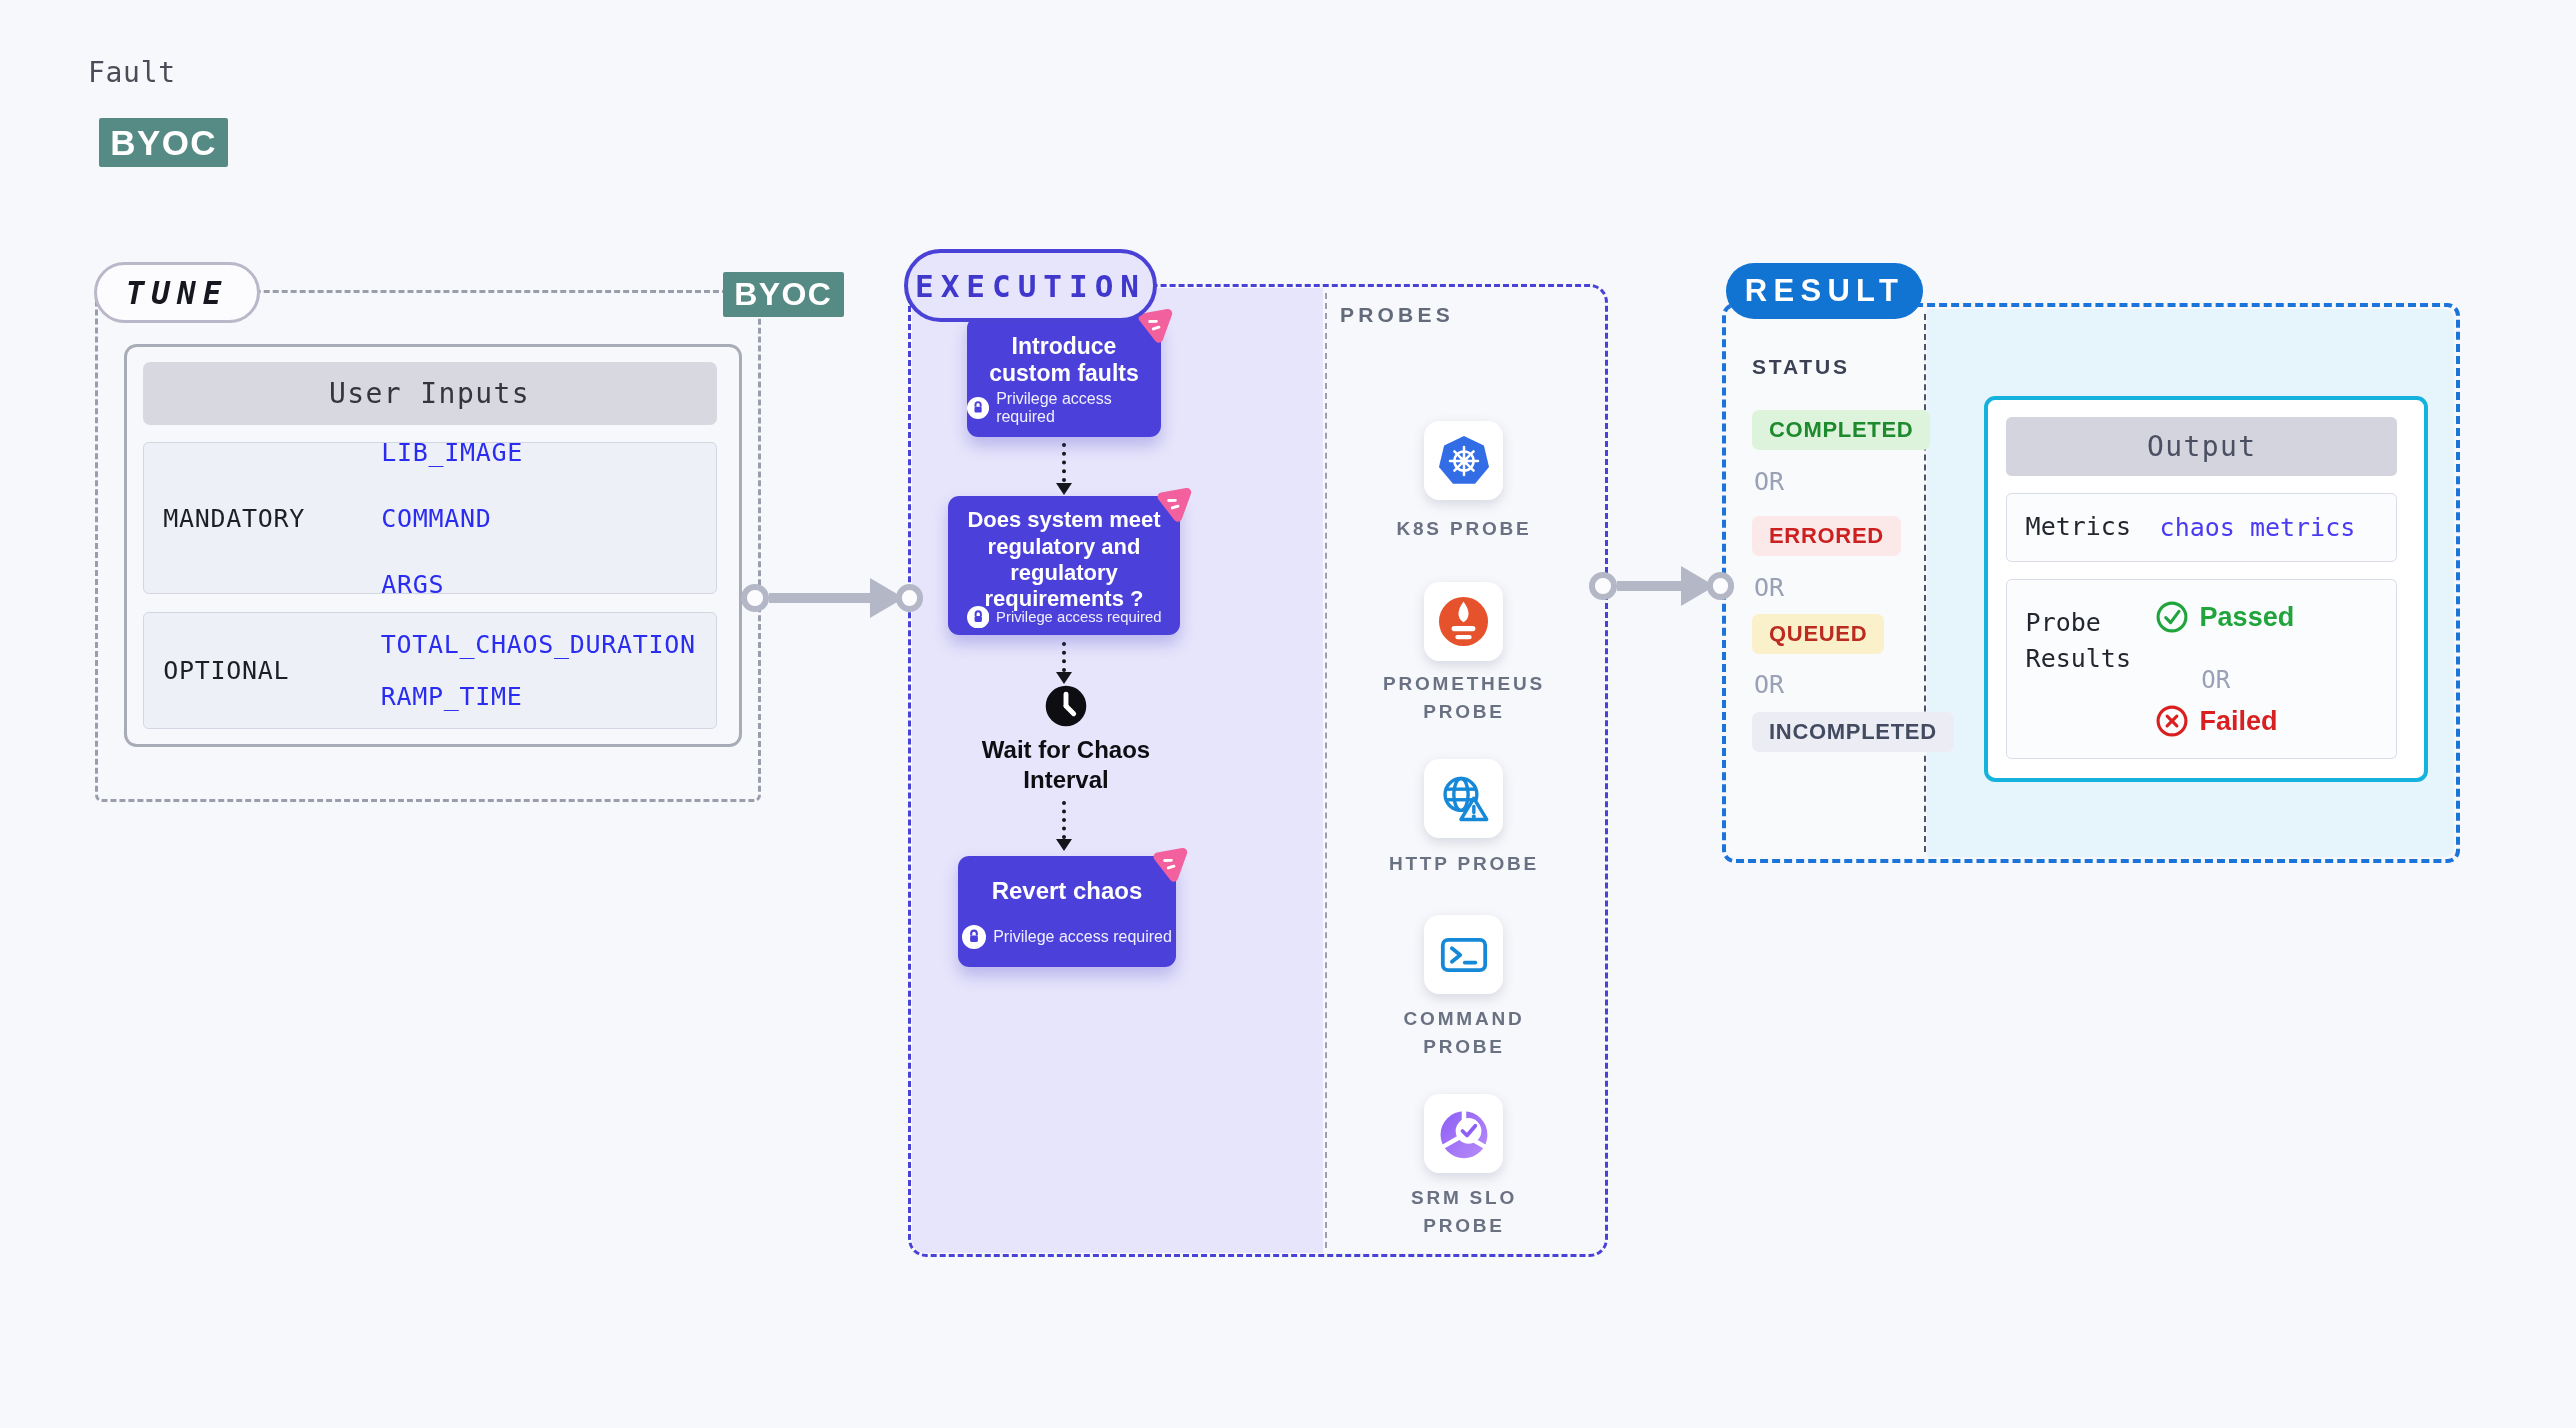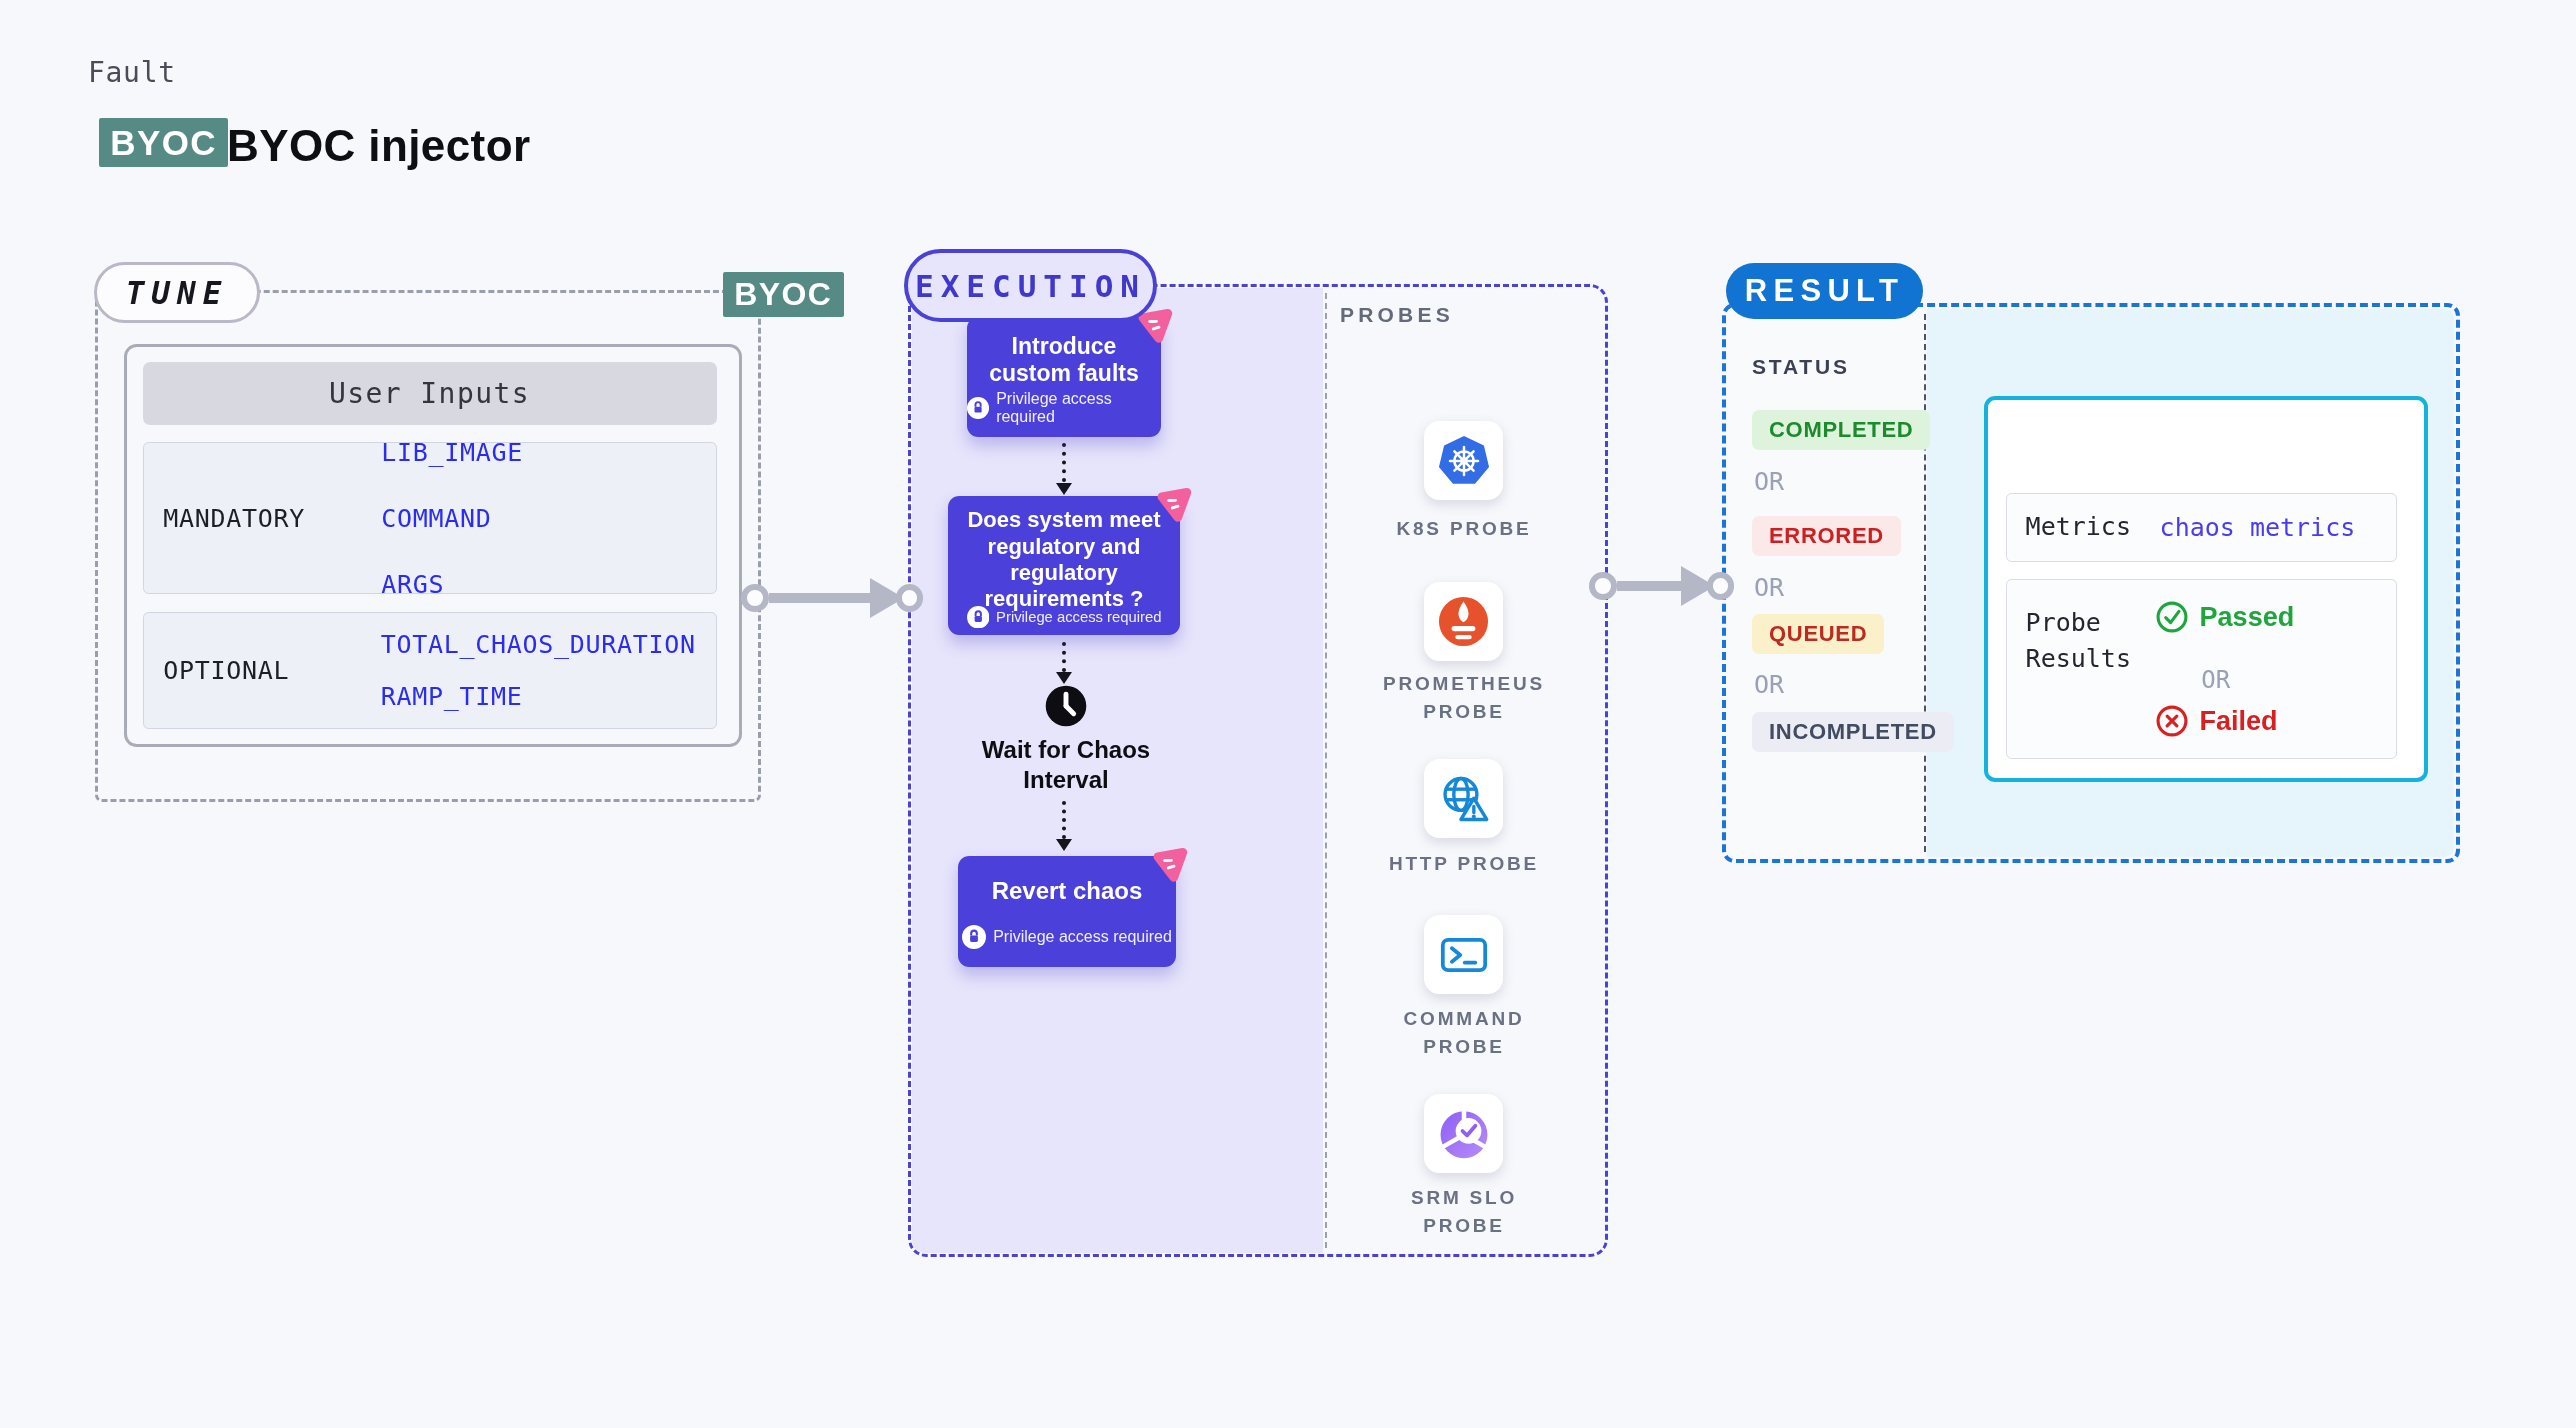--- a/index.html
+++ b/index.html
@@ -76,21 +76,20 @@
   .passed{color:#1fa53c;}
   .failed{color:#d92020;}
 </style>
 </head>
 <body>
 
 <div id="root">
 
   <div class="abs mono kicker" style="left:88px;top:56px;">Fault</div>
   <div class="abs teal-badge" style="left:99px;top:118px;">BYOC</div>
-  <div class="abs page-title" style="left:227px;top:121px;">BYOC injector</div>
 
   <div class="abs tune-box" style="left:95px;top:290px;width:660px;height:506px;"></div>
   <div class="abs pill tune-pill flexc mono" style="left:94px;top:262px;width:160px;height:55px;z-index:3;">TUNE</div>
   <div class="abs teal-badge" style="left:723px;top:272px;height:45px;line-height:45px;font-size:32px;z-index:3;">BYOC</div>
 
   <div class="abs ui-card" style="left:124px;top:344px;width:612px;height:397px;">
     <div class="abs ui-header flexc mono" style="left:15.5px;top:14.8px;width:574px;height:63px;">User Inputs</div>
     <div class="abs ui-row" style="left:15.5px;top:95px;width:574px;height:152px;">
       <div class="ui-row-label mono">MANDATORY</div>
       <div class="ui-vals" style="gap:37px;">
@@ -282,20 +281,21 @@
   <div class="abs status-h" style="left:1752px;top:355px;">STATUS</div>
   <div class="abs badge b-success" style="left:1752px;top:410px;">COMPLETED</div>
   <div class="abs or mono" style="left:1754px;top:467px;">OR</div>
   <div class="abs badge b-error" style="left:1752px;top:516px;">ERRORED</div>
   <div class="abs or mono" style="left:1754px;top:573px;">OR</div>
   <div class="abs badge b-warn" style="left:1752px;top:614px;">QUEUED</div>
   <div class="abs or mono" style="left:1754px;top:670px;">OR</div>
   <div class="abs badge b-muted" style="left:1752px;top:712px;">INCOMPLETED</div>
 
   <div class="abs output-box" style="left:1984px;top:396px;width:436px;height:378px;">
+    <div class="abs output-h flexc mono" style="left:18.3px;top:17px;width:391px;height:59px;">Output</div>
     <div class="abs o-row" style="left:18.3px;top:93px;width:391px;height:69px;display:flex;align-items:center;">
       <div class="o-label mono" style="padding-left:18.3px;width:134px;">Metrics</div>
       <div class="o-value mono">chaos metrics</div>
     </div>
     <div class="abs o-row" style="left:18.3px;top:179px;width:391px;height:180px;">
       <div class="abs o-label mono" style="left:18.3px;top:25px;width:127px;">Probe Results</div>
       <div class="abs passfail passed" style="left:149px;top:21px;">
         <svg width="32" height="32" viewBox="0 0 46 46">
           <circle cx="23" cy="23" r="20" fill="none" stroke="#1fa53c" stroke-width="4.5"></circle>
           <path d="M14 24 L21 31 L33 15" fill="none" stroke="#1fa53c" stroke-width="4.5" stroke-linecap="round" stroke-linejoin="round"></path>

